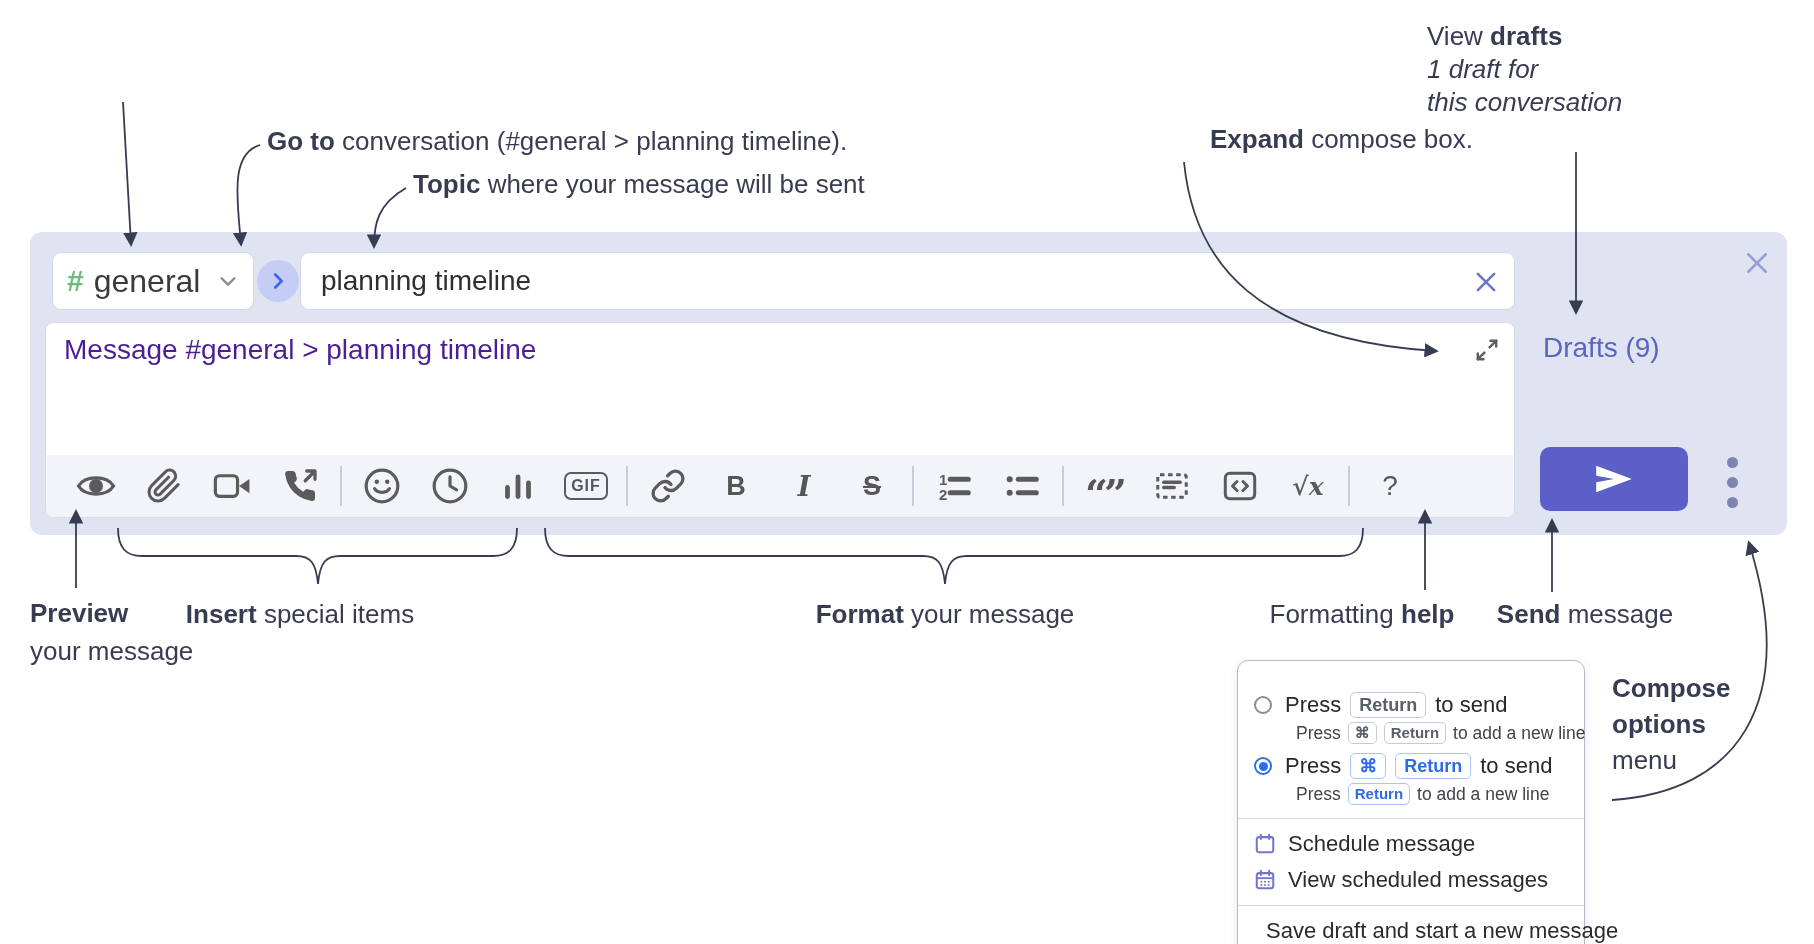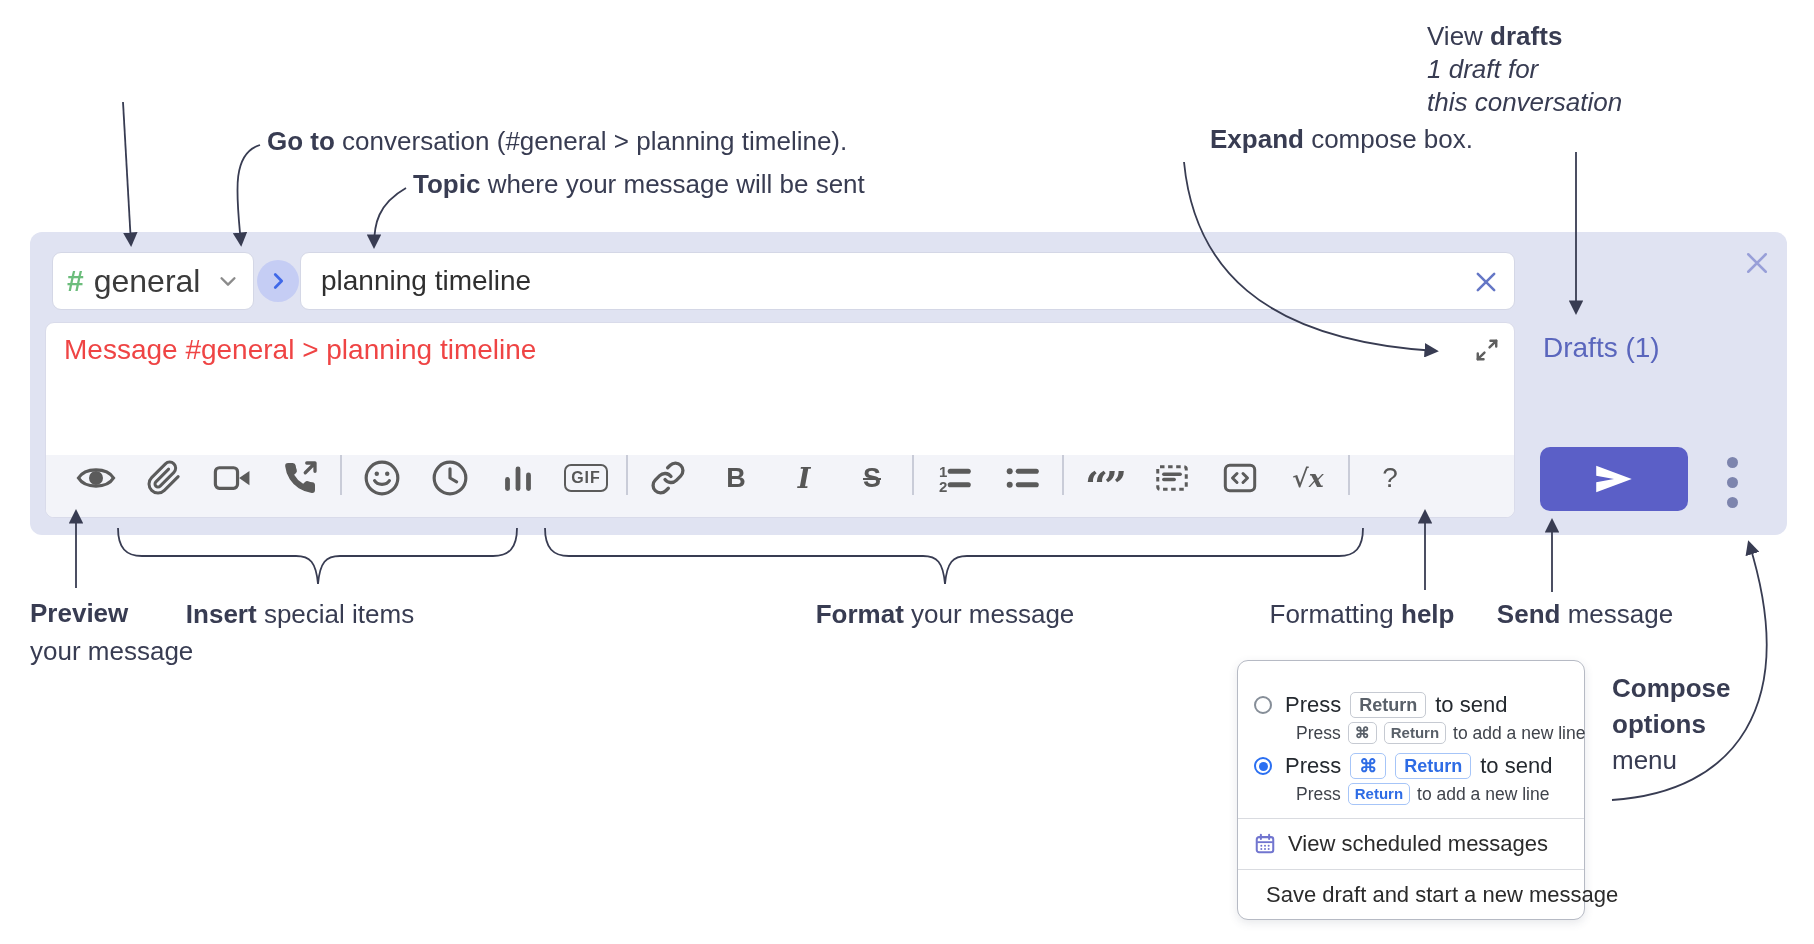--- a/index.html
+++ b/index.html
@@ -22,23 +22,23 @@
             background:#c5cdf4;display:flex;align-items:center;justify-content:center;cursor:pointer;}
   .topic-input-wrap{left:270px;top:20px;width:1215px;height:58px;padding:0 52px 0 18px;}
   .topic-input{border:none;outline:none;font-family:"Liberation Sans",sans-serif;
                font-size:28px;color:#2f2f2f;width:100%;background:transparent;}
   .topic-clear{position:absolute;right:14px;top:15px;width:28px;height:28px;cursor:pointer;}
   .close-x{position:absolute;left:1706px;top:10px;width:42px;height:42px;display:flex;
            align-items:center;justify-content:center;cursor:pointer;}
   .msg-container{position:absolute;left:15px;top:90px;width:1470px;height:196px;background:#fff;
                  border:1px solid #d9dbea;border-radius:9px;box-sizing:border-box;overflow:hidden;}
   .msg-area{position:relative;height:132px;}
-  .placeholder{position:absolute;left:18px;top:11px;font-size:28px;color:#ef4444;}
+  .placeholder{position:absolute;left:18px;top:11px;font-size:28px;color:#4c1d95;}
   .expand-btn{position:absolute;right:12px;top:12px;width:30px;height:30px;cursor:pointer;}
-  .toolbar{height:62px;background:#f3f4f9;display:flex;align-items:flex-start;padding:0 0 0 16px;}
+  .toolbar{height:62px;background:#f3f4f9;display:flex;align-items:center;padding:0 0 0 16px;}
   .tb{width:46px;height:46px;display:flex;align-items:center;justify-content:center;
       margin:0 11px;cursor:pointer;color:#5b5b5b;}
   .tdiv{width:2px;height:40px;background:#c9ccd8;margin:0 6px;}
   .tb-text{font-size:27px;font-weight:700;color:#565656;}
   .gif-box{border:2.5px solid #5b5b5b;border-radius:7px;font-size:16px;font-weight:700;
            padding:3px 5px;letter-spacing:1px;color:#565656;}
   .italic-glyph{font-family:"DejaVu Serif",serif;font-style:italic;font-weight:700;font-size:27px;}
   .strike-glyph{text-decoration:line-through;}
   .math-glyph{font-family:"DejaVu Serif",serif;font-style:italic;font-weight:700;font-size:25px;}
   .quote-glyph{font-family:"DejaVu Serif",serif;font-weight:700;font-size:40px;letter-spacing:-4px;
@@ -254,21 +254,21 @@
         <span class="tb">
           <span class="math-glyph">√x</span>
         </span>
         <span class="tdiv"></span>
         <span class="tb">
           <span class="help-glyph">?</span>
         </span>
       </div>
     </div>
 
-    <div class="drafts-link">Drafts (1)</div>
+    <div class="drafts-link">Drafts (9)</div>
 
     <button class="send-btn">
       <svg width="40" height="32" viewBox="0 0 36 28">
         <path d="M2 2 L34 14 L2 26 L2 17 L18 14 L2 11 Z" fill="#ffffff"></path>
       </svg>
     </button>
 
     <div class="ellipsis-btn">
       <span class="dot"></span>
       <span class="dot"></span>
@@ -319,20 +319,28 @@
       <span class="key blue">⌘</span>
       <span class="key blue">Return</span>
       <span>to send</span>
     </div>
     <div class="msub">
       <span>Press</span>
       <span class="key small blue">Return</span>
       <span>to add a new line</span>
     </div>
     <div class="mdivider"></div>
+    <div class="mitem">
+      <svg width="22" height="22" viewBox="0 0 24 24">
+        <rect x="3" y="4.5" width="18" height="16.5" rx="2.5" fill="none" stroke="#7175cf" stroke-width="2.2"></rect>
+        <line x1="7.5" y1="2" x2="7.5" y2="6.5" stroke="#7175cf" stroke-width="2.2" stroke-linecap="round"></line>
+        <line x1="16.5" y1="2" x2="16.5" y2="6.5" stroke="#7175cf" stroke-width="2.2" stroke-linecap="round"></line>
+      </svg>
+      <span>Schedule message</span>
+    </div>
     <div class="mitem">
       <svg width="22" height="22" viewBox="0 0 24 24">
         <rect x="3" y="4.5" width="18" height="16.5" rx="2.5" fill="none" stroke="#7175cf" stroke-width="2.2"></rect>
         <line x1="7.5" y1="2" x2="7.5" y2="6.5" stroke="#7175cf" stroke-width="2.2" stroke-linecap="round"></line>
         <line x1="16.5" y1="2" x2="16.5" y2="6.5" stroke="#7175cf" stroke-width="2.2" stroke-linecap="round"></line>
         <line x1="3.5" y1="10" x2="20.5" y2="10" stroke="#7175cf" stroke-width="2"></line>
         <g fill="#7175cf">
             <circle cx="8" cy="14" r="1.1"></circle>
             <circle cx="12" cy="14" r="1.1"></circle>
             <circle cx="16" cy="14" r="1.1"></circle>

